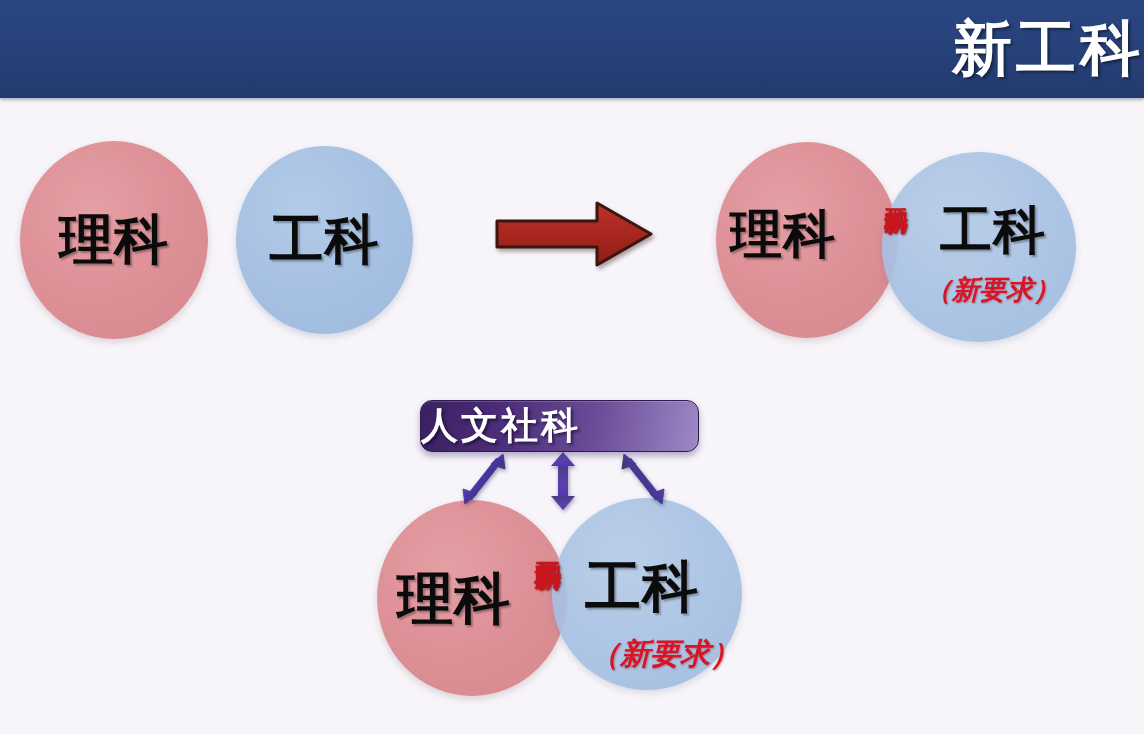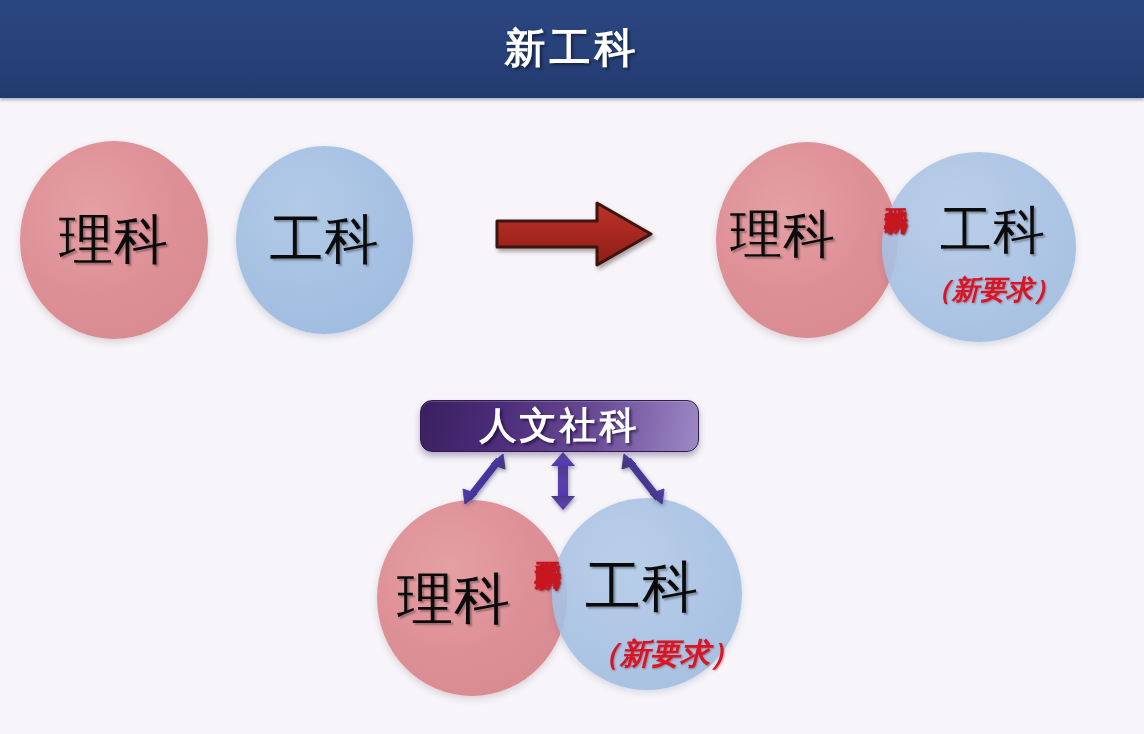--- a/index.html
+++ b/index.html
@@ -28,23 +28,23 @@
     left: 0; top: 0;
     width: 1144px;
     height: 98px;
     background: linear-gradient(180deg, #2a4680 0%, #27417a 55%, #223a6d 100%);
     box-shadow: 0 2px 3px rgba(40,50,90,0.35);
   }
   .banner-title {
     position: absolute;
     left: 0; right: 0;
     top: 12px;
-    text-align: center;
+    text-align: right;
     color: #ffffff;
-    font-size: 41px;
+    font-size: 60px;
     font-weight: bold;
     letter-spacing: 4px;
     line-height: 72px;
     text-shadow: 2px 2px 3px rgba(0,0,0,0.45);
   }
 
   
   .circle {
     position: absolute;
     border-radius: 50%;
@@ -56,21 +56,21 @@
   .circle.blue {
     background: radial-gradient(circle at 38% 32%, #b3cbe8 0%, #a7c1e3 50%, #a0bcdf 80%, #9ab7dc 100%);
     box-shadow: 0 3px 7px rgba(80,100,140,0.22);
   }
   .circle.blue.on-top { z-index: 3; }
   .circle.red.under   { z-index: 2; }
 
   .cjk-label {
     position: absolute;
     color: #0b0b0b;
-    font-weight: normal;
+    font-weight: bold;
     white-space: nowrap;
     text-shadow: 2px 2px 2px rgba(0,0,0,0.30);
     letter-spacing: 1px;
   }
   .sub-label {
     position: absolute;
     color: #d91425;
     font-weight: bold;
     white-space: nowrap;
     text-shadow: 1px 1px 2px rgba(120,0,0,0.35);
@@ -97,21 +97,21 @@
 
   
   .pill {
     position: absolute;
     border-radius: 12px;
     background: linear-gradient(100deg, #3a2060 0%, #4b2c78 28%, #6a4b96 62%, #8a72b4 86%, #9d8ac4 100%);
     box-shadow: 0 4px 6px rgba(70,50,110,0.38), inset 0 1px 0 rgba(255,255,255,0.18);
     border: 1px solid #2f1b50;
     display: flex;
     align-items: center;
-    justify-content: center;
+    justify-content: flex-start;
   }
   .pill-label {
     color: #ffffff;
     font-size: 37px;
     font-weight: bold;
     letter-spacing: 3px;
     text-shadow: 2px 2px 3px rgba(20,5,45,0.65);
   }
 
   

